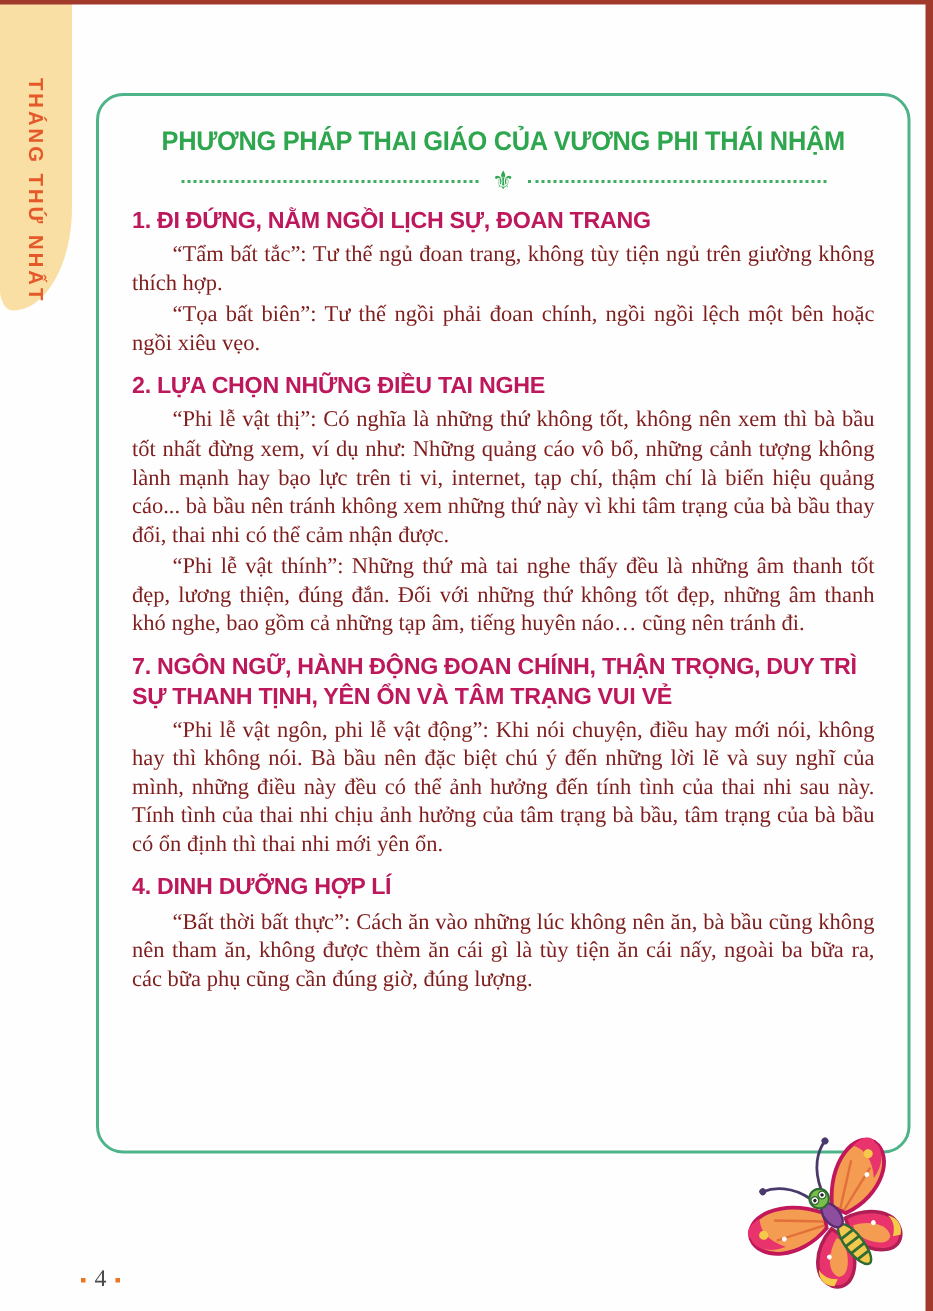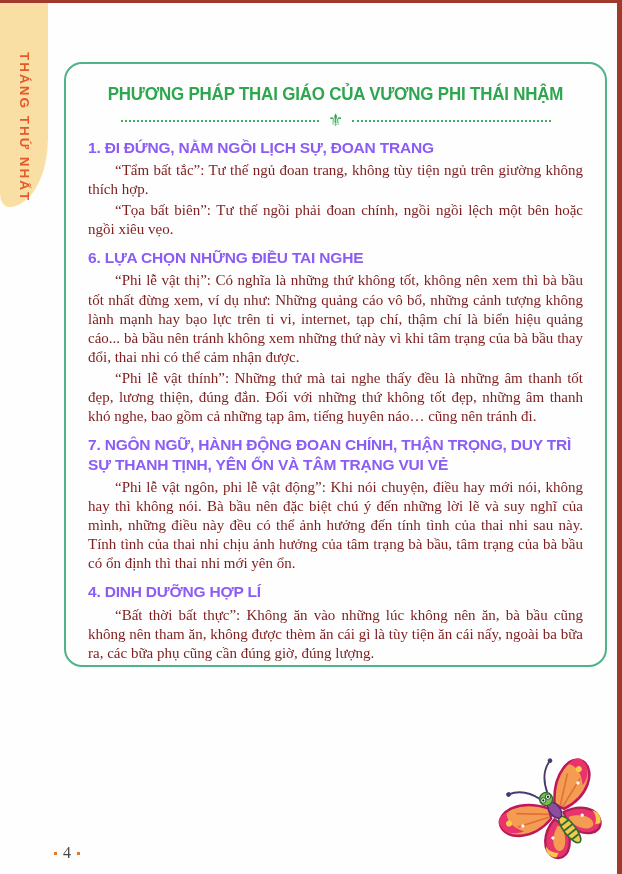--- a/index.html
+++ b/index.html
@@ -43,21 +43,21 @@
     font-weight: bold;
     font-size: 13.5px;
     letter-spacing: 2px;
     color: #e4582a;
     margin-top: 52px;
   }
   
   .content-box {
     position: absolute;
     left: 64px; top: 62px;
-    width: 543px; height: 605px;
+    width: 543px; height: 707px;
     border: 2px solid #4eb389;
     border-radius: 18px;
     background: #fefefe;
     padding: 14px 22px 10px 22px;
     z-index: 1;
   }
   .box-title {
     text-align: center;
     font-family: "Liberation Sans", sans-serif;
     font-weight: bold;
@@ -84,21 +84,21 @@
   }
   .ornament .fleur {
     color: #2ea64e;
     font-size: 17px;
     line-height: 1;
   }
   .section-heading {
     font-family: "Liberation Sans", sans-serif;
     font-weight: bold;
     font-size: 15.5px;
-    color: #8b5cf6;
+    color: #be185d;
     letter-spacing: -0.2px;
     margin: 9px 0 3px 0;
     line-height: 1.3;
   }
   .para {
     font-size: 15px;
     line-height: 1.27;
     color: #7f1d1d;
     text-align: justify;
     text-indent: 27px;
@@ -153,33 +153,33 @@
       <span class="dots"></span>
     </div>
 
     <div>
       <div class="section-heading">1. ĐI ĐỨNG, NẰM NGỒI LỊCH SỰ, ĐOAN TRANG</div>
       <p class="para">“Tẩm bất tắc”: Tư thế ngủ đoan trang, không tùy tiện ngủ trên giường không thích hợp.</p>
       <p class="para">“Tọa bất biên”: Tư thế ngồi phải đoan chính, ngồi ngồi lệch một bên hoặc ngồi xiêu vẹo.</p>
     </div>
 
     <div>
-      <div class="section-heading">6. LỰA CHỌN NHỮNG ĐIỀU TAI NGHE</div>
+      <div class="section-heading">2. LỰA CHỌN NHỮNG ĐIỀU TAI NGHE</div>
       <p class="para">“Phi lễ vật thị”: Có nghĩa là những thứ không tốt, không nên xem thì bà bầu tốt nhất đừng xem, ví dụ như: Những quảng cáo vô bổ, những cảnh tượng không lành mạnh hay bạo lực trên ti vi, internet, tạp chí, thậm chí là biển hiệu quảng cáo... bà bầu nên tránh không xem những thứ này vì khi tâm trạng của bà bầu thay đổi, thai nhi có thể cảm nhận được.</p>
       <p class="para">“Phi lễ vật thính”: Những thứ mà tai nghe thấy đều là những âm thanh tốt đẹp, lương thiện, đúng đắn. Đối với những thứ không tốt đẹp, những âm thanh khó nghe, bao gồm cả những tạp âm, tiếng huyên náo… cũng nên tránh đi.</p>
     </div>
 
     <div>
       <div class="section-heading">7. NGÔN NGỮ, HÀNH ĐỘNG ĐOAN CHÍNH, THẬN TRỌNG, DUY TRÌ SỰ THANH TỊNH, YÊN ỔN VÀ TÂM TRẠNG VUI VẺ</div>
       <p class="para">“Phi lễ vật ngôn, phi lễ vật động”: Khi nói chuyện, điều hay mới nói, không hay thì không nói. Bà bầu nên đặc biệt chú ý đến những lời lẽ và suy nghĩ của mình, những điều này đều có thể ảnh hưởng đến tính tình của thai nhi sau này. Tính tình của thai nhi chịu ảnh hưởng của tâm trạng bà bầu, tâm trạng của bà bầu có ổn định thì thai nhi mới yên ổn.</p>
     </div>
 
     <div>
       <div class="section-heading">4. DINH DƯỠNG HỢP LÍ</div>
-      <p class="para">“Bất thời bất thực”: Không ăn vào những lúc không nên ăn, bà bầu cũng không nên tham ăn, không được thèm ăn cái gì là tùy tiện ăn cái nấy, ngoài ba bữa ra, các bữa phụ cũng cần đúng giờ, đúng lượng.</p>
+      <p class="para">“Bất thời bất thực”: Cách ăn vào những lúc không nên ăn, bà bầu cũng không nên tham ăn, không được thèm ăn cái gì là tùy tiện ăn cái nấy, ngoài ba bữa ra, các bữa phụ cũng cần đúng giờ, đúng lượng.</p>
     </div>
 
   </div>
 
   <div class="page-number">
     <span class="sq"></span>
     <span class="num">4</span>
     <span class="sq"></span>
   </div>
 

